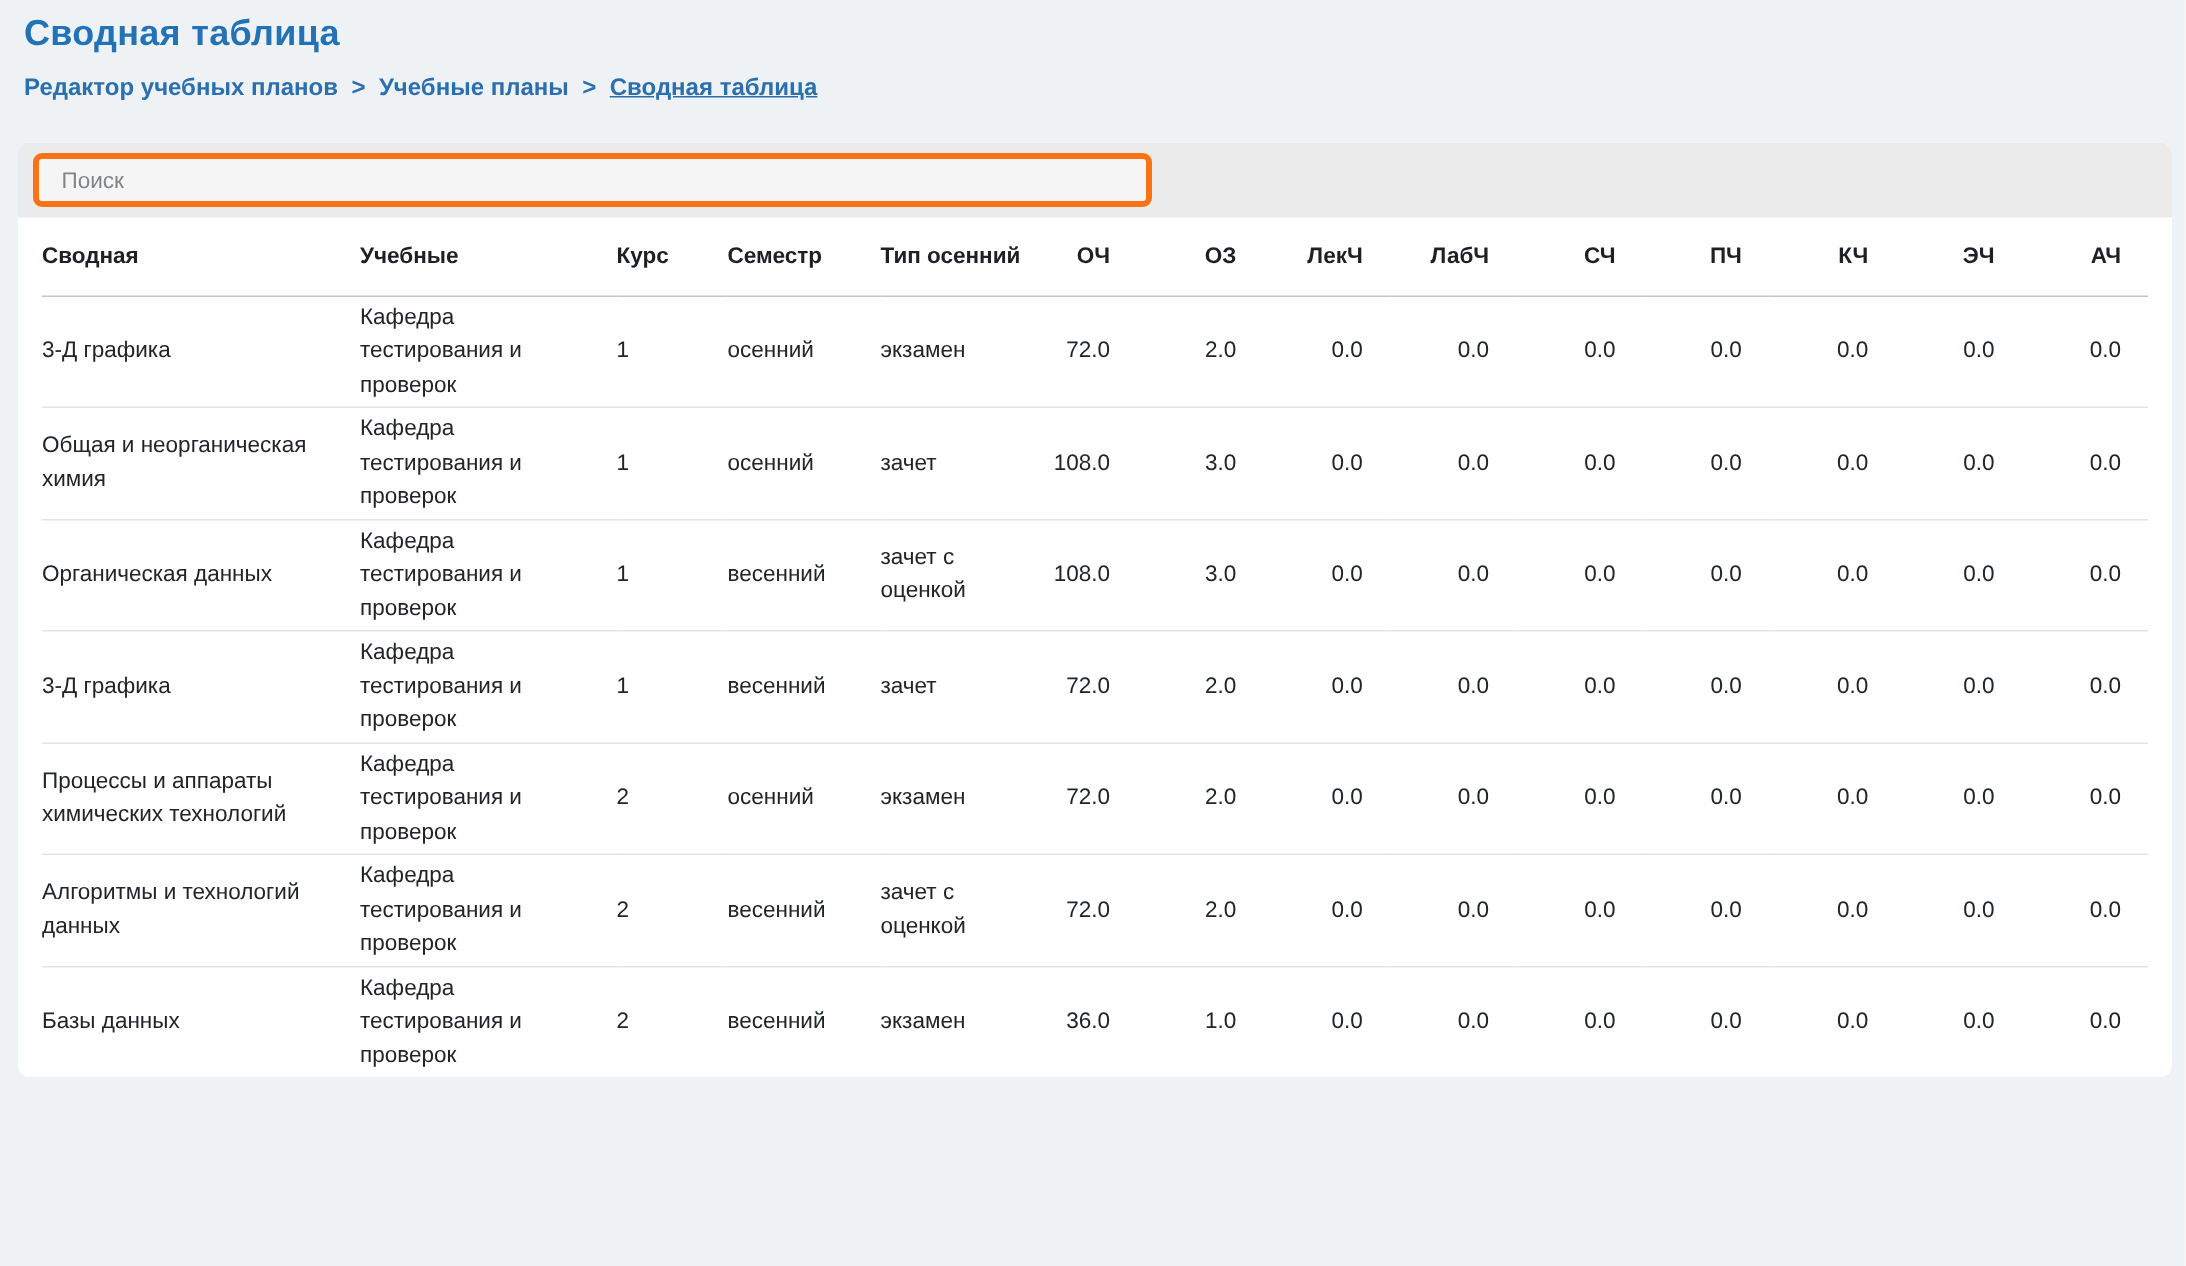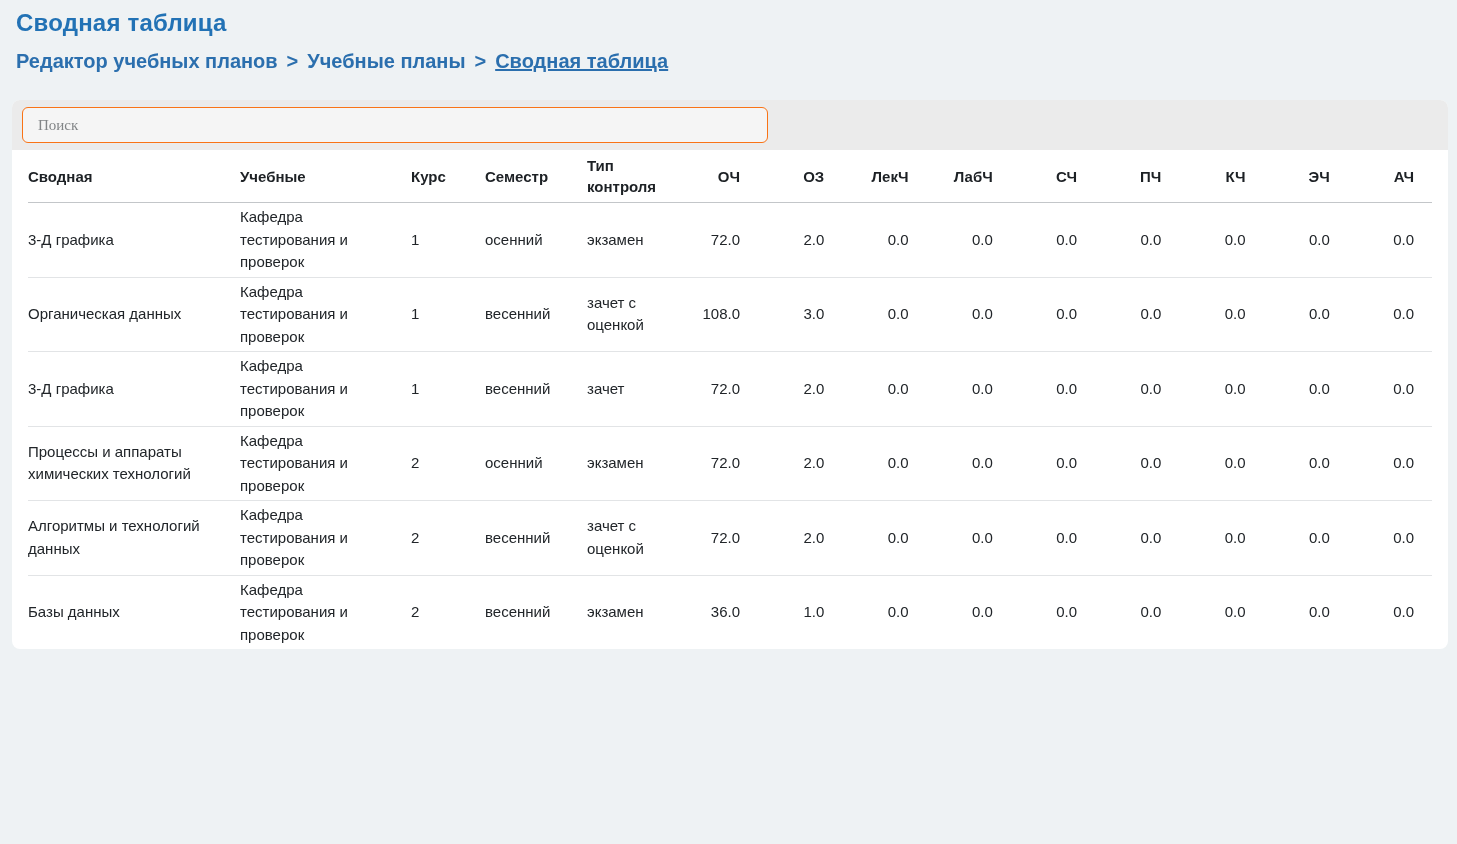--- a/index.html
+++ b/index.html
@@ -12,21 +12,21 @@
   
   .page-title {
     margin: 9px 0 0 16px;
     font-size: 24px;
     font-weight: 700;
     color: #2272b5;
     letter-spacing: 0.2px;
   }
   .breadcrumb {
     margin: 13px 0 0 16px;
-    font-size: 20px;
+    font-size: 16px;
     font-weight: 700;
     color: #2b6fae;
   }
   .breadcrumb a {
     color: #2b6fae;
     text-decoration: none;
     cursor: pointer;
   }
   .breadcrumb a.current { text-decoration: underline; }
   .breadcrumb .sep { margin: 0 9px; }
@@ -37,25 +37,25 @@
     border-radius: 8px;
     overflow: hidden;
   }
   .card-header {
     background: #ebebeb;
     padding: 7px 10px;
   }
   .search-input {
     width: 746px;
     height: 36px;
-    border: 1px solid #f97316;
+    border: 4px solid #f97316;
     border-radius: 6px;
     background: #f5f5f5;
     padding: 0 15px;
-    font-family: Liberation Serif, serif;
+    font-family: Liberation Sans, sans-serif;
     font-size: 15px;
     color: #212529;
     outline: none;
   }
   .search-input::placeholder { color: #828587; }
   
   .card-body { padding: 0 16px; }
   table {
     width: 100%;
     border-collapse: collapse;
@@ -101,21 +101,21 @@
     <input class="search-input" type="text" placeholder="Поиск" style="">
   </div>
   <div class="card-body">
     <table>
       <thead>
         <tr>
             <th class="c0">Сводная</th>
             <th class="c1">Учебные</th>
             <th class="c2">Курс</th>
             <th class="c3">Семестр</th>
-            <th class="c4">Тип контроля</th>
+            <th class="c4">Тип осенний</th>
             <th class="num c5">ОЧ</th>
             <th class="num c6">ОЗ</th>
             <th class="num c7">ЛекЧ</th>
             <th class="num c8">ЛабЧ</th>
             <th class="num c9">СЧ</th>
             <th class="num c10">ПЧ</th>
             <th class="num c11">КЧ</th>
             <th class="num c12">ЭЧ</th>
             <th class="num c13">АЧ</th>
           </tr>
@@ -131,20 +131,36 @@
             <td class="num c6">2.0</td>
             <td class="num c7">0.0</td>
             <td class="num c8">0.0</td>
             <td class="num c9">0.0</td>
             <td class="num c10">0.0</td>
             <td class="num c11">0.0</td>
             <td class="num c12">0.0</td>
             <td class="num c13">0.0</td>
           </tr>
           <tr>
+            <td class="c0">Общая и неорганическая химия</td>
+            <td class="c1">Кафедра тестирования и проверок</td>
+            <td class="c2">1</td>
+            <td class="c3">осенний</td>
+            <td class="c4">зачет</td>
+            <td class="num c5">108.0</td>
+            <td class="num c6">3.0</td>
+            <td class="num c7">0.0</td>
+            <td class="num c8">0.0</td>
+            <td class="num c9">0.0</td>
+            <td class="num c10">0.0</td>
+            <td class="num c11">0.0</td>
+            <td class="num c12">0.0</td>
+            <td class="num c13">0.0</td>
+          </tr>
+          <tr>
             <td class="c0">Органическая данных</td>
             <td class="c1">Кафедра тестирования и проверок</td>
             <td class="c2">1</td>
             <td class="c3">весенний</td>
             <td class="c4">зачет с оценкой</td>
             <td class="num c5">108.0</td>
             <td class="num c6">3.0</td>
             <td class="num c7">0.0</td>
             <td class="num c8">0.0</td>
             <td class="num c9">0.0</td>

